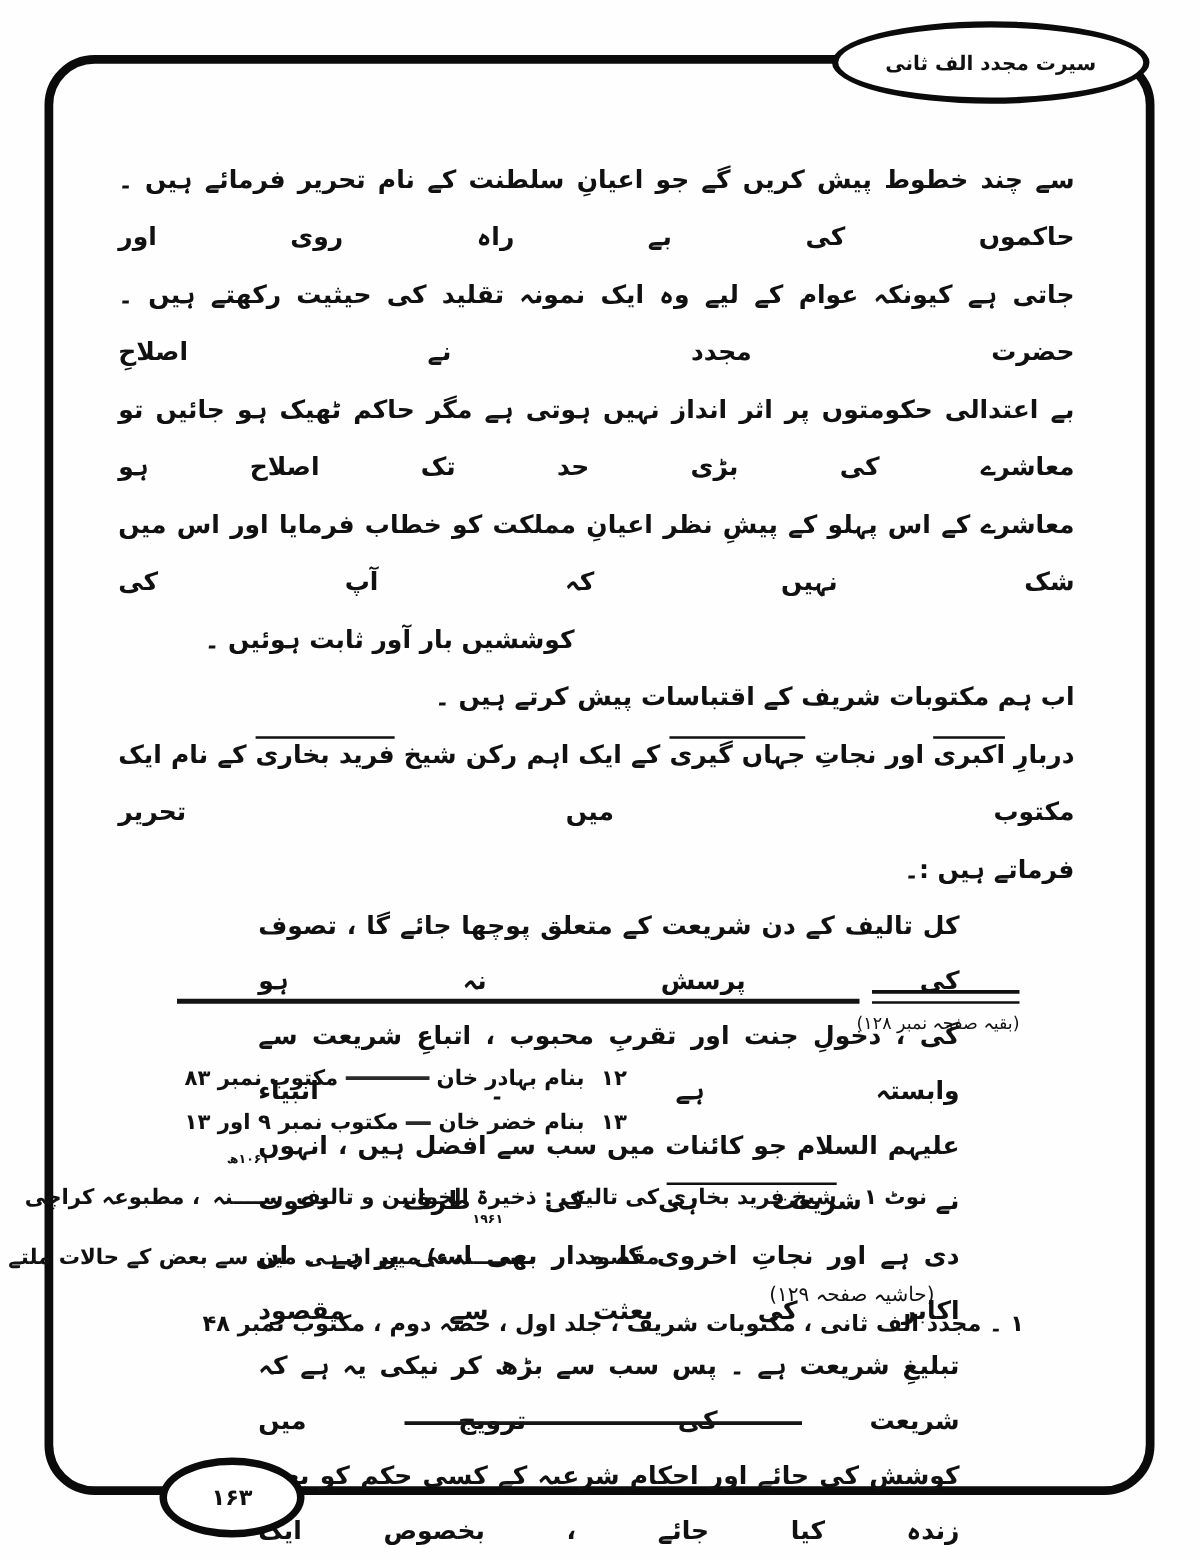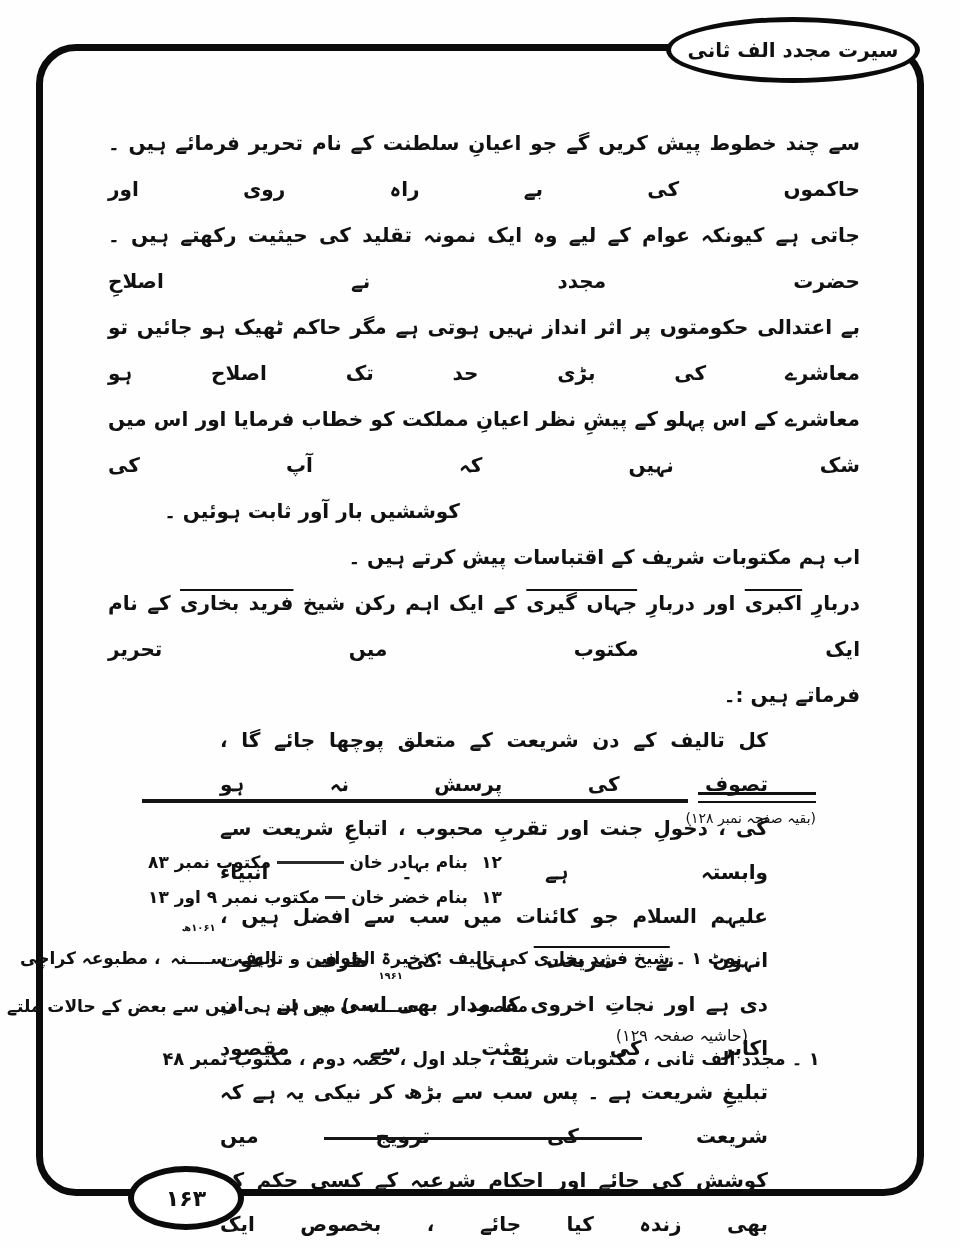--- a/index.html
+++ b/index.html
@@ -11,27 +11,27 @@
   .frame{
     position:absolute;left:36px;top:44px;right:36px;bottom:52px;
     border:7px solid #0b0b0b;border-radius:40px;
   }
   
   .cartouche{
     position:absolute;background:#fff;border:5px solid #0b0b0b;border-radius:50%;
     display:flex;align-items:center;justify-content:center;z-index:3;
   }
   .cartouche.header{left:666px;top:17px;width:244px;height:56px;}
-  .cartouche.header .t{font-size:20px;font-weight:bold;white-space:nowrap;}
+  .cartouche.header .t{font-size:16px;font-weight:bold;white-space:nowrap;}
   .cartouche.pagenum{left:128px;top:1166px;width:104px;height:52px;border-width:6px;}
-  .cartouche.pagenum .t{font-size:22px;font-weight:bold;letter-spacing:1px;}
+  .cartouche.pagenum .t{font-size:18px;font-weight:bold;letter-spacing:1px;}
 
   
   .body-text{
-    position:absolute;top:120px;left:108px;right:100px;direction:rtl;
+    position:absolute;top:120px;left:95px;right:100px;direction:rtl;
   }
   .line{
     font-size:20px;font-weight:bold;line-height:46px;text-align:right;
     white-space:nowrap;
   }
   .line.full{white-space:normal;text-align:justify;text-align-last:justify;text-justify:inter-word;}
   .line.indent{padding-right:400px;}
   .line.quote{margin-right:92px;margin-left:112px;line-height:44px;}
   .line.center{text-align:center;text-align-last:center;padding:0;}
   .ov{text-decoration:overline;text-decoration-thickness:2px;}
@@ -76,21 +76,21 @@
     <span class="t">سیرت مجدد الف ثانی</span>
   </div>
 
   <div class="body-text">
       <div class="line full"><span>سے چند خطوط پیش کریں گے جو اعیانِ سلطنت کے نام تحریر فرمائے ہیں ۔ حاکموں کی بے راہ روی اور</span></div>
       <div class="line full"><span>جاتی ہے کیونکہ عوام کے لیے وہ ایک نمونہ تقلید کی حیثیت رکھتے ہیں ۔ حضرت مجدد نے اصلاحِ</span></div>
       <div class="line full"><span>بے اعتدالی حکومتوں پر اثر انداز نہیں ہوتی ہے مگر حاکم ٹھیک ہو جائیں تو معاشرے کی بڑی حد تک اصلاح ہو</span></div>
       <div class="line full"><span>معاشرے کے اس پہلو کے پیشِ نظر اعیانِ مملکت کو خطاب فرمایا اور اس میں شک نہیں کہ آپ کی</span></div>
       <div class="line indent"><span>کوششیں بار آور ثابت ہوئیں ۔</span></div>
       <div class="line"><span>اب ہم مکتوبات شریف کے اقتباسات پیش کرتے ہیں ۔</span></div>
-      <div class="line full"><span>دربارِ </span><span class="ov">اکبری</span><span> اور دربارِ </span><span class="ov">جہاں گیری</span><span> کے ایک اہم رکن شیخ </span><span class="ov">فرید بخاری</span><span> کے نام ایک مکتوب میں تحریر</span></div>
+      <div class="line full"><span>دربارِ </span><span class="ov">اکبری</span><span> اور نجاتِ </span><span class="ov">جہاں گیری</span><span> کے ایک اہم رکن شیخ </span><span class="ov">فرید بخاری</span><span> کے نام ایک مکتوب میں تحریر</span></div>
       <div class="line"><span>فرماتے ہیں :۔</span></div>
       <div class="line quote full"><span>کل تالیف کے دن شریعت کے متعلق پوچھا جائے گا ، تصوف کی پرسش نہ ہو</span></div>
       <div class="line quote full"><span>گی ، دخولِ جنت اور تقربِ محبوب ، اتباعِ شریعت سے وابستہ ہے ۔ انبیاء</span></div>
       <div class="line quote full"><span>علیہم السلام جو کائنات میں سب سے افضل ہیں ، انہوں نے شریعت ہی کی طرف دعوت</span></div>
       <div class="line quote full"><span>دی ہے اور نجاتِ اخروی کا مدار بھی اسی پر ہے ۔ ان اکابر کی بعثت سے مقصود</span></div>
       <div class="line quote full"><span>تبلیغِ شریعت ہے ۔ پس سب سے بڑھ کر نیکی یہ ہے کہ شریعت کی ترویج میں</span></div>
       <div class="line quote full"><span>کوشش کی جائے اور احکام شرعیہ کے کسی حکم کو بھی زندہ کیا جائے ، بخصوص ایک</span></div>
       <div class="line quote center"></div>
     </div>
 

